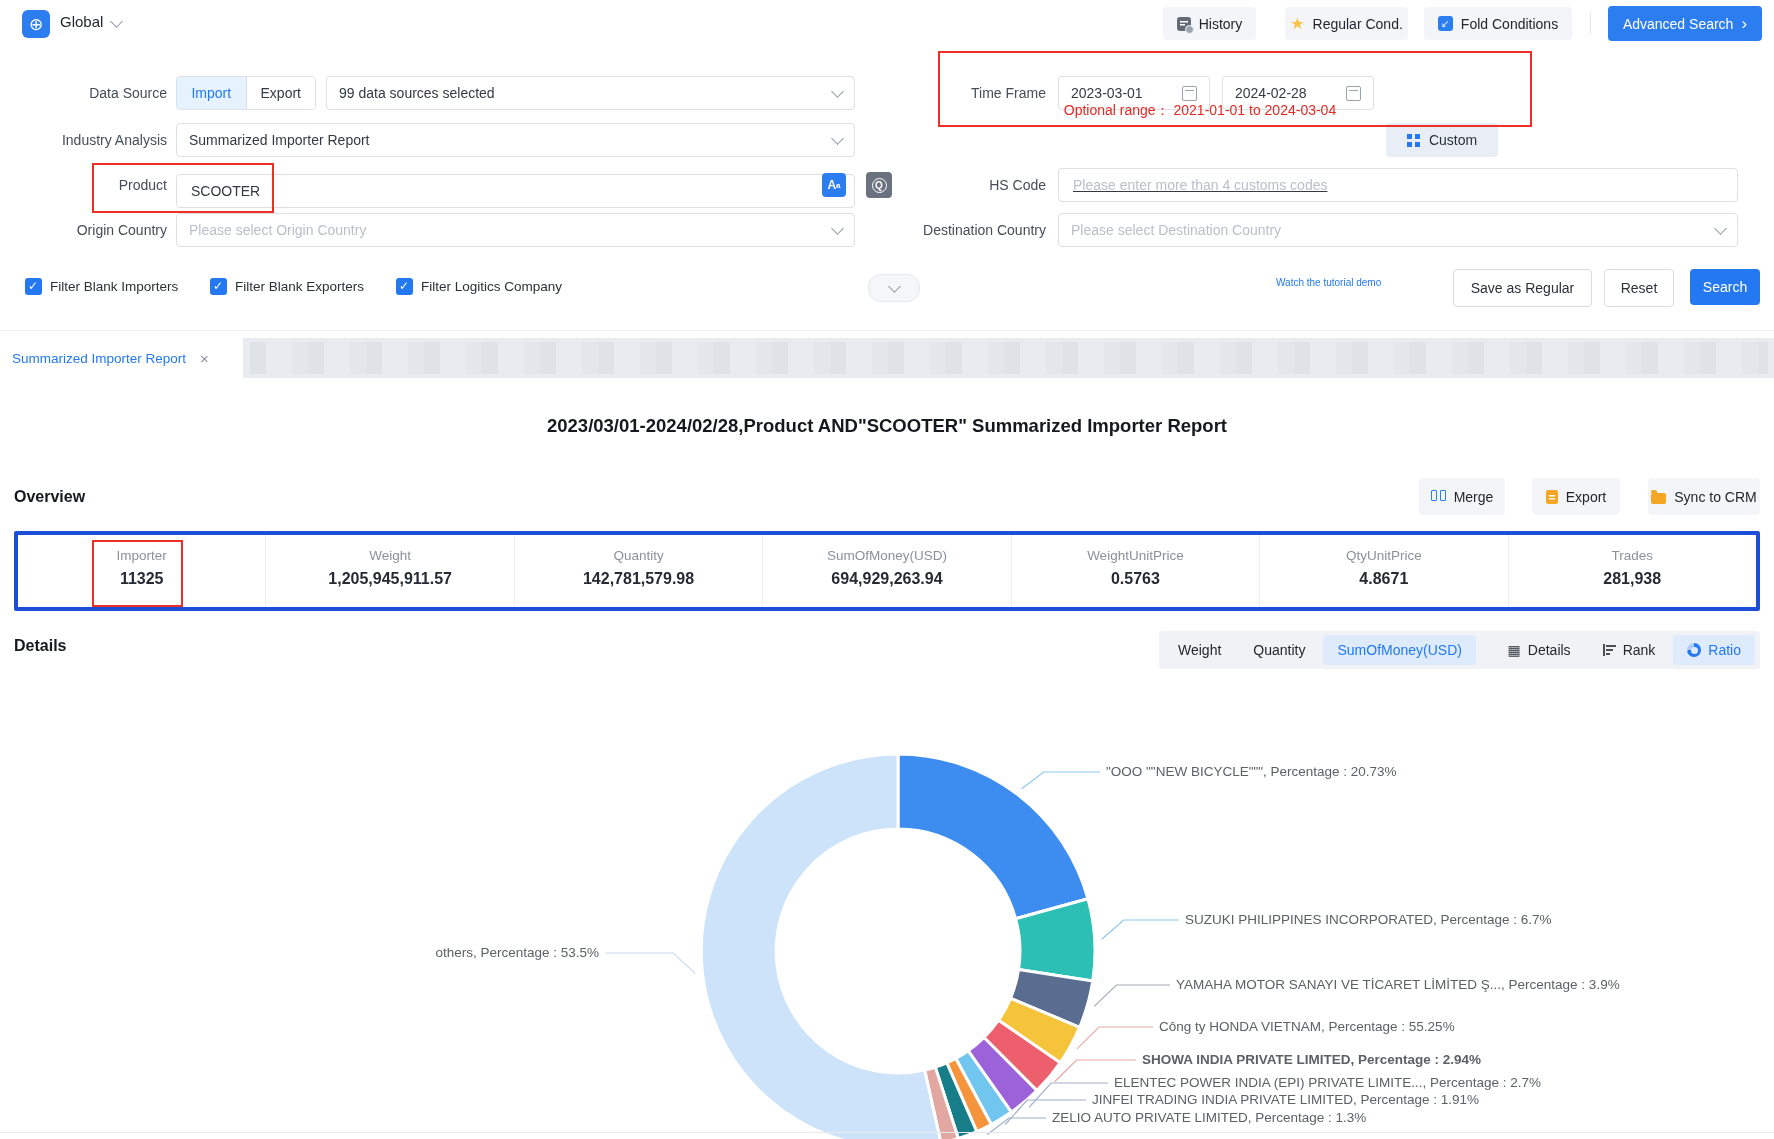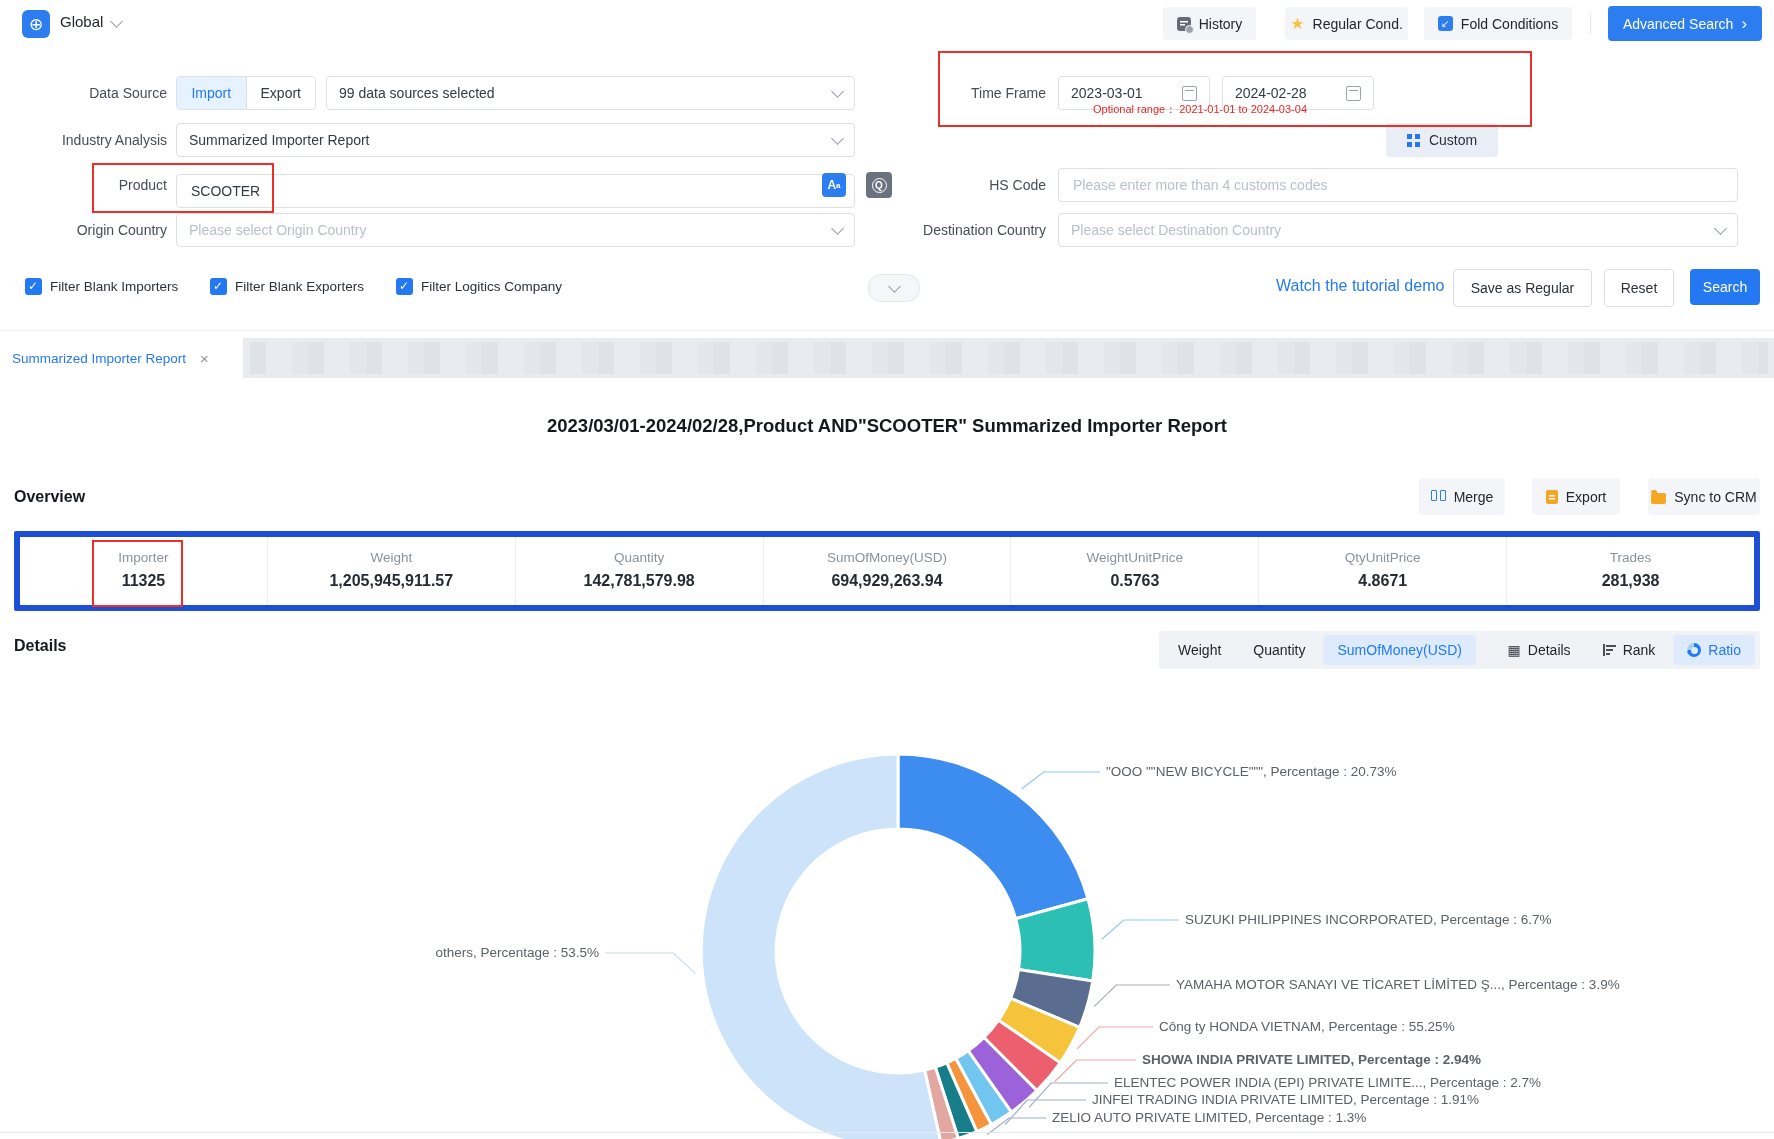--- a/index.html
+++ b/index.html
@@ -46,31 +46,31 @@
        display:flex;align-items:center;justify-content:center;font-size:12px;font-weight:bold;cursor:pointer;}
   .qbtn{position:absolute;left:866px;top:172px;width:26px;height:26px;background:#6a7280;border-radius:4px;
        display:flex;align-items:center;justify-content:center;cursor:pointer;}
   .qbtn span{width:15px;height:15px;border:1.5px solid #fff;border-radius:50%;color:#fff;font-size:10px;
        line-height:13px;text-align:center;font-weight:bold;box-sizing:border-box;}
   .cb{position:absolute;width:17px;height:17px;background:#2479f2;border-radius:3px;cursor:pointer;}
   .cb::after{content:'✓';color:#fff;font-size:12px;position:absolute;left:3px;top:1px;}
   .cblabel{position:absolute;font-size:13.5px;color:#2b3138;line-height:17px;cursor:default;}
   .expand-pill{position:absolute;left:868px;top:227px;width:50px;height:26px;background:#f4f6f8;border:1px solid #e5e8ec;
        border-radius:13px;display:flex;align-items:center;justify-content:center;cursor:pointer;}
-  .link{position:absolute;font-size:16px;color:#2479f2;cursor:pointer;}
+  .link{position:absolute;font-size:10px;color:#2479f2;cursor:pointer;}
   .wbtn{position:absolute;height:36px;background:#fff;border:1px solid #d9dde3;border-radius:4px;font-size:14px;
        color:#2b3138;display:flex;align-items:center;justify-content:center;cursor:pointer;}
   .bbtn{position:absolute;height:36px;background:#2479f2;border-radius:4px;font-size:14px;color:#fff;
        display:flex;align-items:center;justify-content:center;cursor:pointer;}
   .custom-btn{position:absolute;left:1386px;top:76px;width:112px;height:34px;background:#e9eef6;border-radius:4px;
        display:flex;align-items:center;justify-content:center;gap:9px;font-size:14px;color:#2b3138;cursor:pointer;}
   .grid4{width:5px;height:5px;background:#2479f2;box-shadow:8px 0 #2479f2,0 8px #2479f2,8px 8px #2479f2;
        margin-right:8px;margin-bottom:8px;}
   .redbox{position:absolute;border:2px solid #ee2f28;pointer-events:none;}
-  .redtext{position:absolute;left:1025px;top:55px;width:350px;text-align:center;font-size:11px;color:#e42a22;}
+  .redtext{position:absolute;left:1025px;top:55px;width:350px;text-align:center;font-size:14px;color:#e42a22;}
   
   #tabstrip{position:absolute;left:0;top:338px;width:1774px;height:40px;background:#e8ebef;}
   #tab-active{position:absolute;left:0;top:0;width:243px;height:40px;background:#fff;display:flex;align-items:center;
        padding:0 12px;box-sizing:border-box;cursor:pointer;}
   #tab-active .tlabel{font-size:13.5px;color:#2479f2;}
   #tab-active .x{margin-left:14px;color:#8b919b;font-size:15px;cursor:pointer;}
   #tab-blur{position:absolute;left:250px;top:4px;right:6px;height:32px;opacity:.8;background:
      repeating-linear-gradient(90deg,#dde1e6 0 16px,#e9ecf0 16px 42px,#e2e6ea 42px 58px),
      repeating-linear-gradient(0deg,rgba(255,255,255,.35) 0 5px,rgba(0,0,0,0) 5px 11px);}
   
@@ -79,21 +79,21 @@
   .toolbtn{position:absolute;top:478px;height:37px;background:#f3f5f8;border-radius:4px;display:flex;align-items:center;
        justify-content:center;gap:8px;font-size:14px;color:#23272e;cursor:pointer;}
   .ic-merge{position:relative;width:15px;height:13px;}
   .ic-merge::before,.ic-merge::after{content:'';position:absolute;width:4px;height:9px;border:1.5px solid #2b7df0;border-radius:1px;}
   .ic-merge::before{left:0;top:0;} .ic-merge::after{right:0;top:0;}
   .ic-doc{width:12px;height:14px;background:#f5a623;border-radius:2px;background-image:linear-gradient(#fff,#fff),
        linear-gradient(#fff,#fff);background-size:6px 1.5px,6px 1.5px;background-position:3px 5px,3px 8px;background-repeat:no-repeat;}
   .ic-folder{width:15px;height:11px;background:#f5a623;border-radius:2px;position:relative;margin-top:3px;}
   .ic-folder::before{content:'';position:absolute;top:-3px;left:0;width:6px;height:3px;background:#f5a623;border-radius:2px 2px 0 0;}
   
-  #stats-card{position:absolute;left:14px;top:531px;width:1746px;height:80px;border:6px solid #1d4ed8;border-radius:2px;
+  #stats-card{position:absolute;left:14px;top:531px;width:1746px;height:80px;border:4px solid #1d4ed8;border-radius:2px;
        display:flex;box-sizing:border-box;background:#fff;}
   .stat{flex:1;display:flex;flex-direction:column;align-items:center;border-left:1px solid #eceff2;}
   .stat:first-child{border-left:none;}
   .stat .sl{margin-top:13px;font-size:13.5px;color:#8b919b;}
   .stat .sv{margin-top:7px;font-size:16px;font-weight:600;color:#262b33;}
   
   .tggroup{position:absolute;top:631px;height:38px;background:#f0f2f5;border-radius:4px;display:flex;align-items:center;
        padding:0 5px;gap:4px;box-sizing:border-box;}
   .tg{padding:0 14px;height:30px;display:flex;align-items:center;gap:7px;font-size:14px;color:#23272e;border-radius:4px;cursor:pointer;white-space:nowrap;}
   .tg.active{background:#ddebfc;color:#2479f2;}
@@ -178,21 +178,21 @@
   <div class="tico" style="top:126px;">
       <span>A</span>
       <span style="font-size:8px;">a</span>
     </div>
   <div class="qbtn" style="top:125px;">
       <span>Q</span>
     </div>
   <div class="redbox" style="left:92px;top:116px;width:178px;height:46px;"></div>
 
   <span class="flabel2" style="top:121px;">HS Code</span>
-  <div class="ctl" style="left:1058px;top:121px;width:680px;">
+  <div class="ctl" style="left:1058px;top:121px;width:680px;text-decoration:underline;">
     <input class="raw" placeholder="Please enter more than 4 customs codes" style="">
   </div>
 
   <span class="flabel" style="top:166px;">Origin Country</span>
   <div class="ctl" style="left:176px;top:166px;width:679px;">
     <span class="ph">Please select Origin Country</span>
       <span class="chev"></span>
   </div>
   <span class="flabel2" style="top:166px;">Destination Country</span>
   <div class="ctl" style="left:1058px;top:166px;width:680px;">

